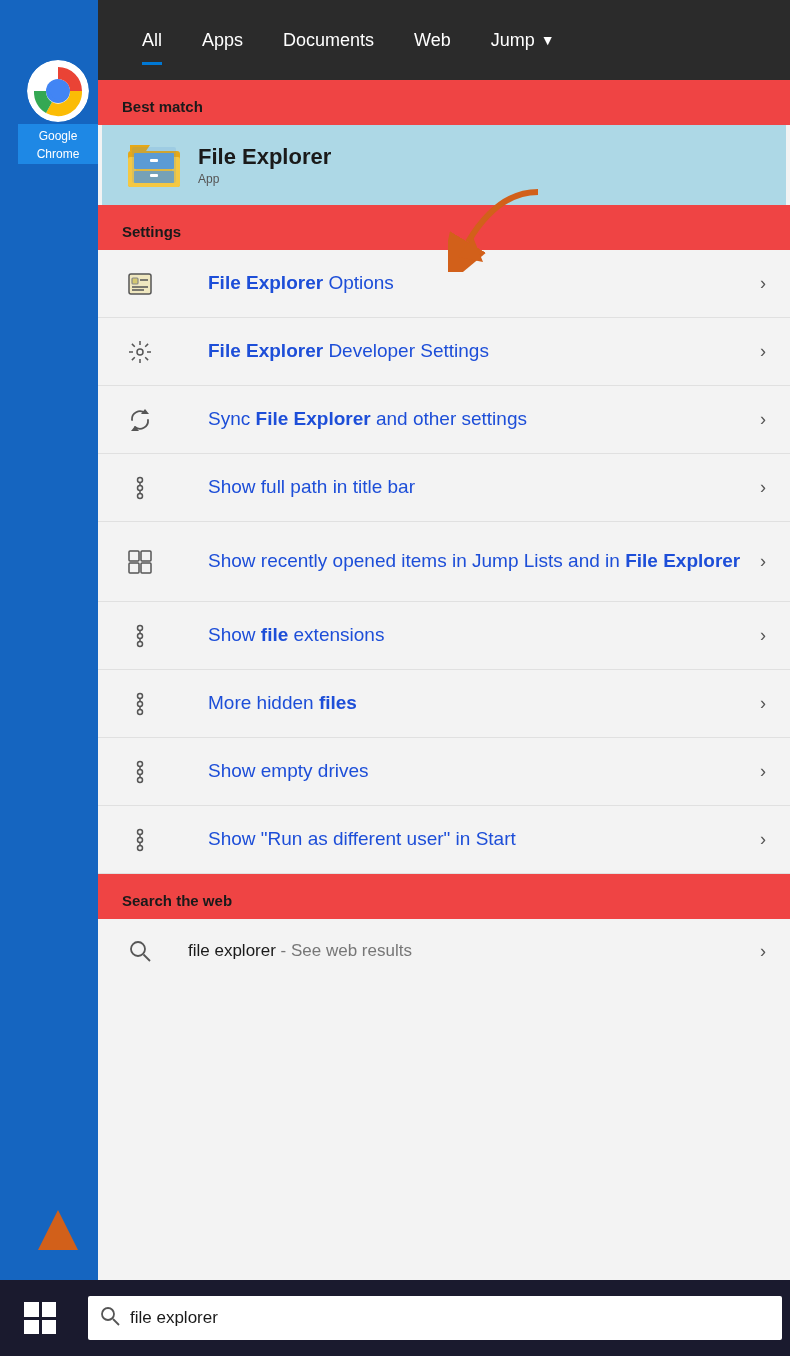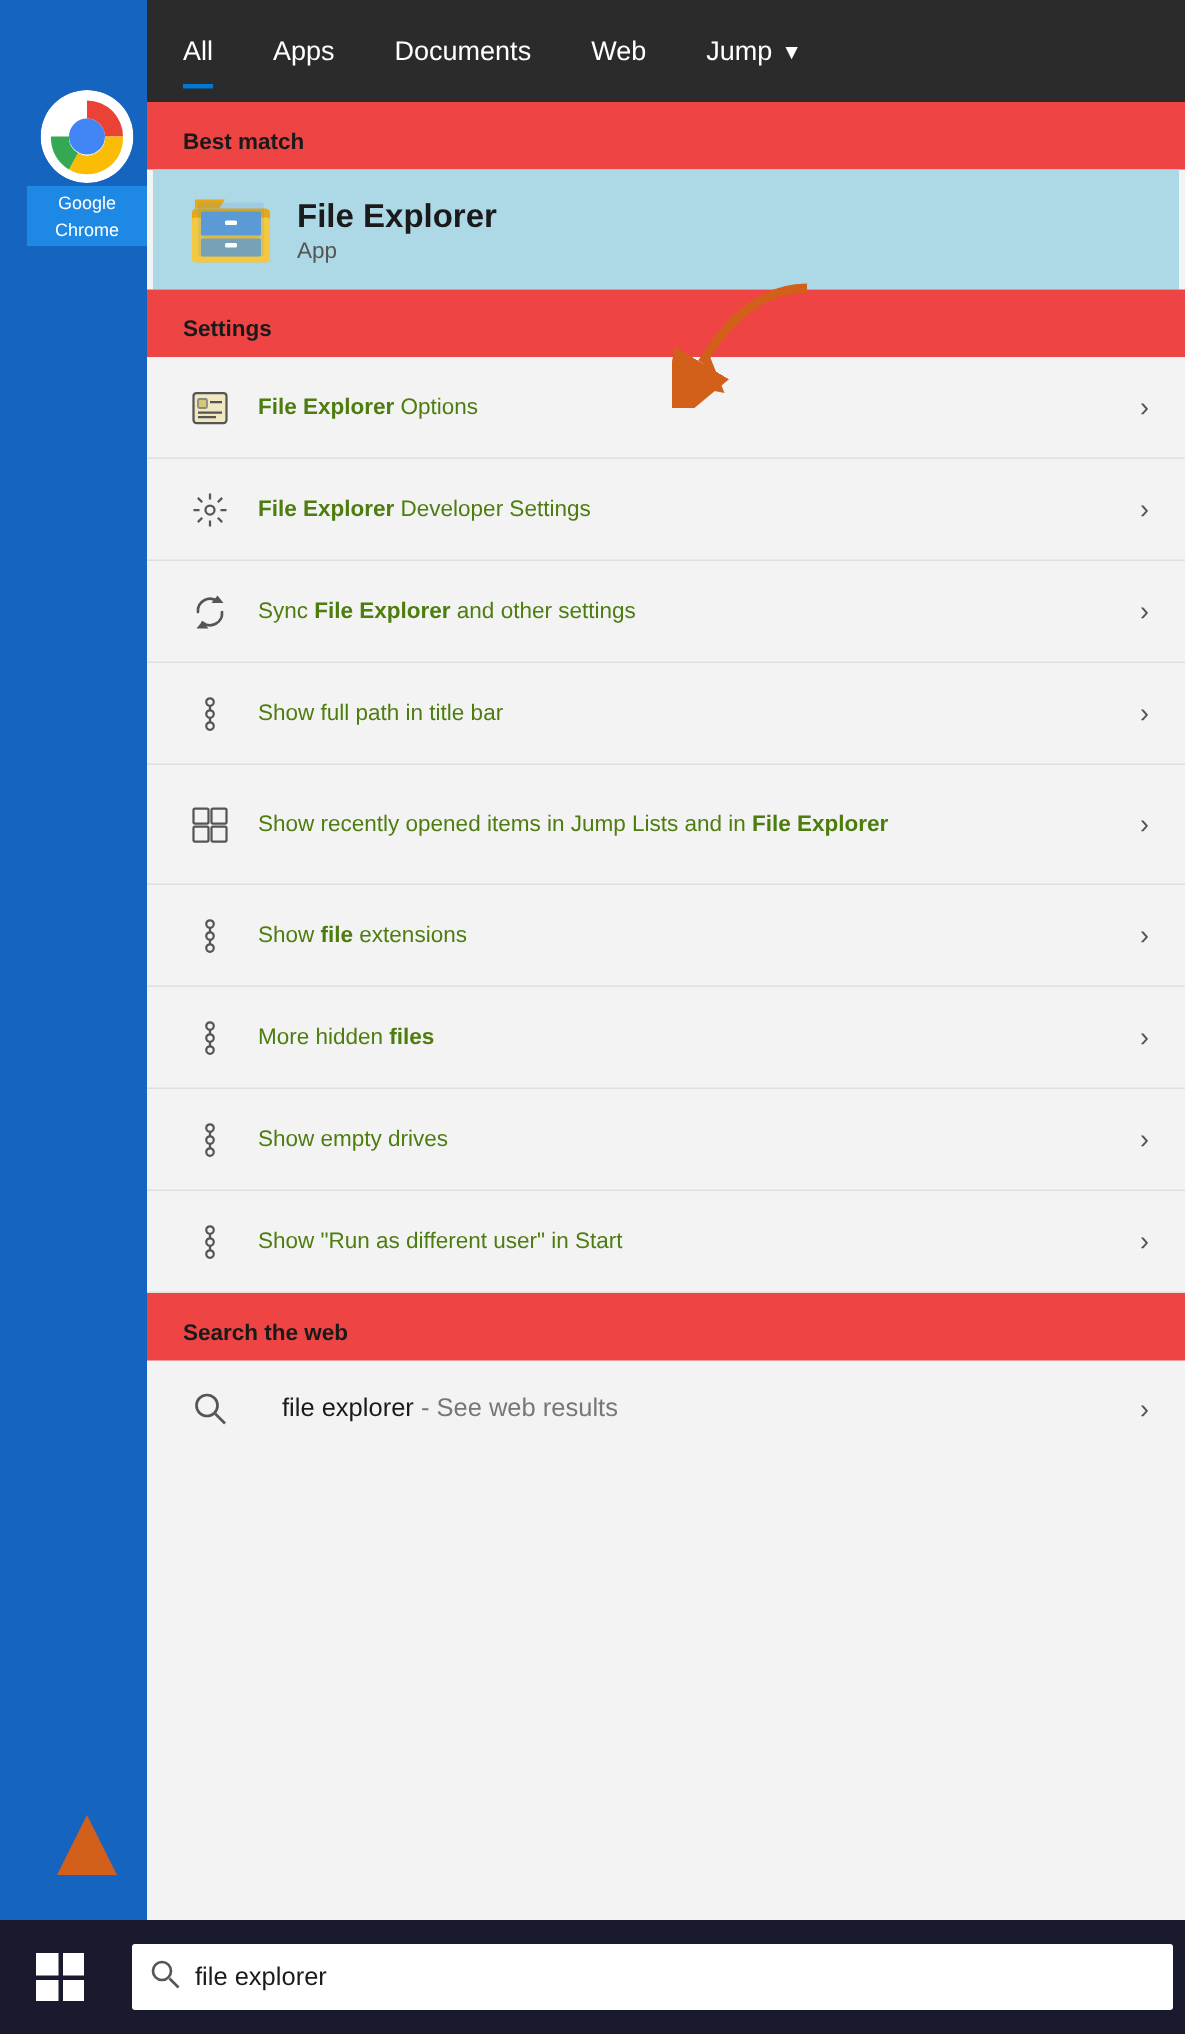--- a/index.html
+++ b/index.html
@@ -49,22 +49,22 @@
       background: #f3f3f3;
       display: flex;
       flex-direction: column;
     }
 
     
     .filter-tabs {
       display: flex;
       align-items: center;
       background: #2b2b2b;
-      height: 68px;
-      padding: 0 4px;
+      height: 80px;
+      padding: 0 24px;
       gap: 0;
     }
 
     .filter-tab {
       color: #ffffff;
       font-size: 18px;
       padding: 6px 20px;
       cursor: pointer;
       position: relative;
       white-space: nowrap;
@@ -134,21 +134,21 @@
       flex-direction: column;
     }
 
     .best-match-name {
       font-size: 22px;
       font-weight: 700;
       color: #1a1a1a;
     }
 
     .best-match-type {
-      font-size: 15px;
+      font-size: 12px;
       color: #555;
       margin-top: 2px;
     }
 
     
     .arrow-annotation {
       position: absolute;
       top: 182px;
       left: 350px;
       width: 100px;
@@ -173,23 +173,24 @@
       display: flex;
       align-items: center;
       justify-content: center;
       font-size: 22px;
       color: #444;
       margin-right: 14px;
     }
 
     .settings-item-text {
       flex: 1;
-      font-size: 15px;
-      color: #4d7c0f;
+      font-size: 19px;
+      color: #1d4ed8;
       line-height: 1.3;
+      margin-left: 36px;
     }
 
     .settings-item-text .bold {
       font-weight: 700;
     }
 
     .settings-item-chevron {
       font-size: 18px;
       color: #555;
     }

